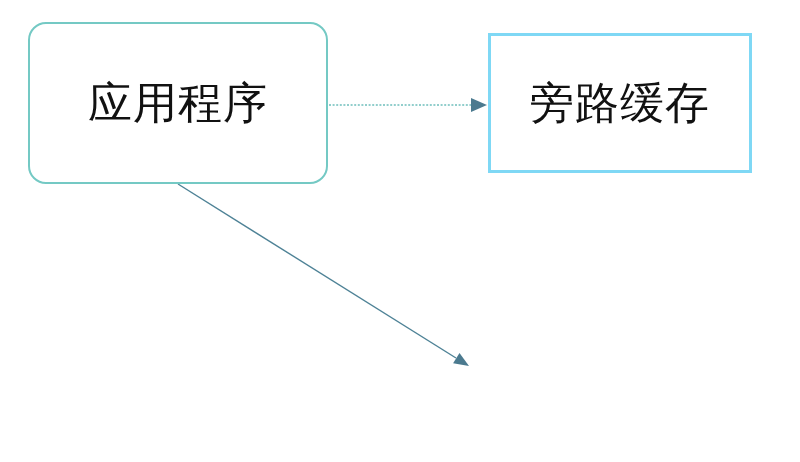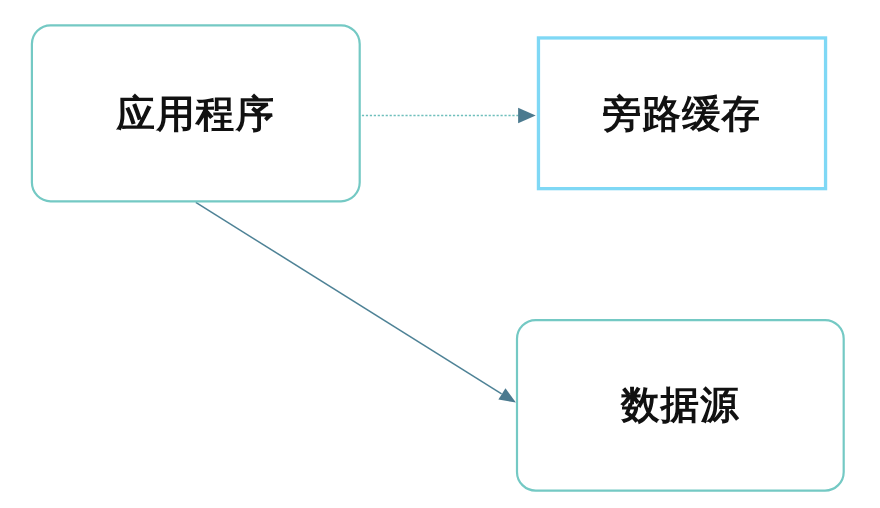--- a/index.html
+++ b/index.html
@@ -27,22 +27,22 @@
   }
   .node {
     position: absolute;
     display: flex;
     align-items: center;
     justify-content: center;
     background: #ffffff;
     box-sizing: border-box;
   }
   .node-label {
-    font-size: 35px;
-    font-weight: 700;
+    font-size: 44px;
+    font-weight: 400;
     color: var(--text, #111111);
     letter-spacing: 1px;
     white-space: nowrap;
   }
   .node-application {
     left: 28px;
     top: 22px;
     width: 300px;
     height: 162px;
     border: 2px solid var(--node-teal-border, #74c9c4);
@@ -100,17 +100,14 @@
   </svg>
 
   <div class="node node-application">
     <span class="node-label">应用程序</span>
   </div>
 
   <div class="node node-cache">
     <span class="node-label">旁路缓存</span>
   </div>
 
-  <div class="node node-datasource">
-    <span class="node-label">数据源</span>
-  </div>
 
 </div>
 
 </body></html>

